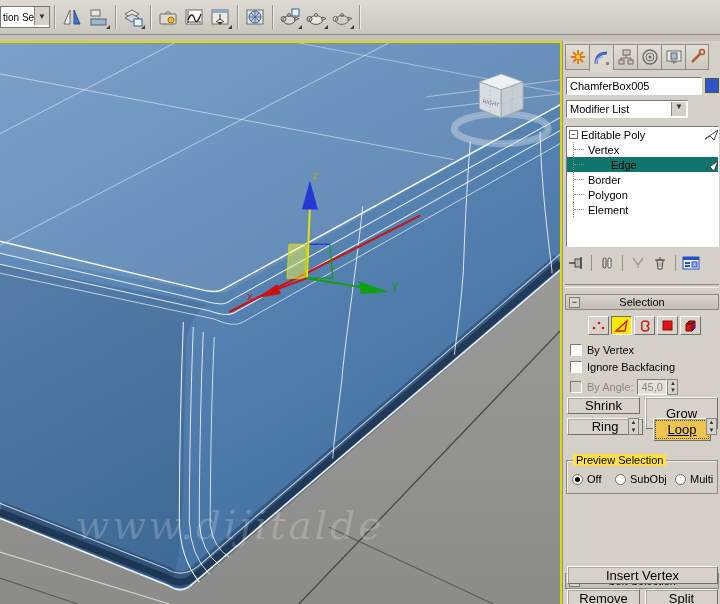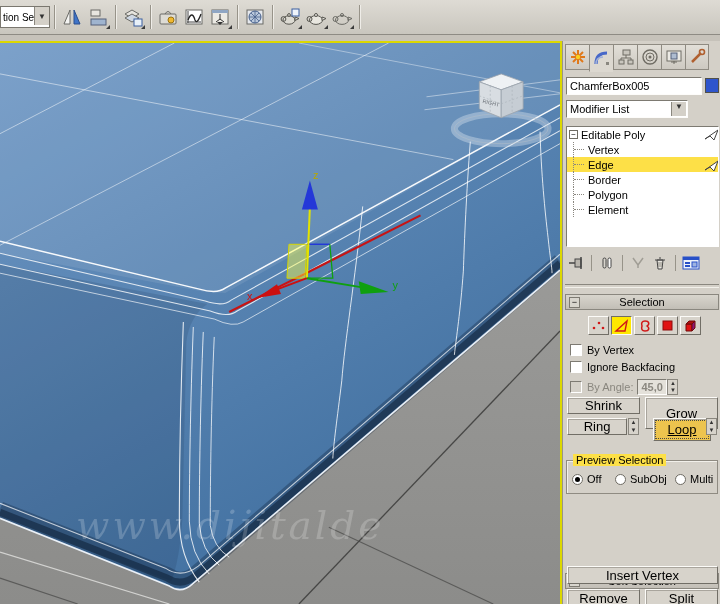--- a/index.html
+++ b/index.html
@@ -35,21 +35,21 @@
   .tab:last-child{border-right:1px solid #8f8b82;}
   .tab.active{background:#dcd8d0;border-bottom:1px solid #dcd8d0;height:28px;}
   .field{background:#fff;border-top:1px solid #7d7a72;border-left:1px solid #7d7a72;
          border-bottom:1px solid #fdfcfa;border-right:1px solid #fdfcfa;box-sizing:border-box;
          display:flex;align-items:center;padding-left:3px;}
   .swatch{box-sizing:border-box;border:1px solid #50504a;}
   .listbox{background:#fff;border-top:1px solid #7d7a72;border-left:1px solid #7d7a72;
            border-bottom:1px solid #fff;border-right:1px solid #fff;box-sizing:border-box;overflow:hidden;}
   .srow{position:relative;height:15px;display:flex;align-items:center;}
   .srow .lbl{white-space:nowrap;}
-  .srow.sel{background:#fde047;}
+  .srow.sel{background:#0f766e;gap:23px;}
   .expbox{width:9px;height:9px;border:1px solid #6f6c64;background:#fff;font-size:8px;line-height:7px;
           text-align:center;margin:0 3px 0 2px;box-sizing:border-box;}
   .tree{width:14px;height:15px;margin-left:6px;border-left:1px dotted #8a877f;position:relative;}
   .tree::after{content:"";position:absolute;left:0;top:7px;width:10px;border-top:1px dotted #8a877f;}
   .mtool{display:flex;align-items:center;}
   .mbtn{width:22px;height:20px;display:flex;align-items:center;justify-content:center;}
   .hdivider{height:2px;border-top:1px solid #8a877f;border-bottom:1px solid #f2f0ea;}
   .rollhead{height:16px;background:linear-gradient(#d8d5cd,#c2beb6);border:1px solid #8a877f;
             box-sizing:border-box;display:flex;align-items:center;position:relative;}
   .rollhead .pm{width:11px;height:11px;border:1px solid #7d7a72;background:#d8d5cd;font-size:9px;line-height:9px;
@@ -436,36 +436,36 @@
       <span class="ckbox"></span>
       <span>By Vertex</span>
     </div>
     <div class="abs ckrow" style="left:7px;top:320px;">
       <span class="ckbox"></span>
       <span>Ignore Backfacing</span>
     </div>
     <div class="abs ckrow" style="left:7px;top:338px;">
       <span class="ckbox dis"></span>
       <span class="dis-t">By Angle:</span>
-      <span class="field" style="width:30px;height:16px;margin-left:4px;background:#e4e1da;font-weight:bold;">
+      <span class="field" style="width:30px;height:16px;margin-left:4px;background:#e4e1da;">
         <span class="dis-t">45,0</span>
       </span>
       <span class="spin">
           <span>▲</span>
           <span>▼</span>
         </span>
     </div>
 
     <div class="abs btn" style="left:4px;top:356px;width:73px;height:17px;">
       <span>Shrink</span>
     </div>
     <div class="abs btn" style="left:82px;top:356px;width:73px;height:32px;">
       <span>Grow</span>
     </div>
-    <div class="abs btn" style="left:4px;top:377px;width:60px;height:17px;">
+    <div class="abs btn" style="left:4px;top:377px;width:76px;height:17px;">
       <span>Ring</span>
     </div>
     <div class="abs spin" style="left:65px;top:377px;height:17px;">
         <span>▲</span>
         <span>▼</span>
       </div>
     <div class="abs btn hl" style="left:90px;top:377px;width:58px;height:23px;text-decoration:underline;">
       <span>Loop</span>
     </div>
     <div class="abs spin" style="left:143px;top:377px;height:17px;">

